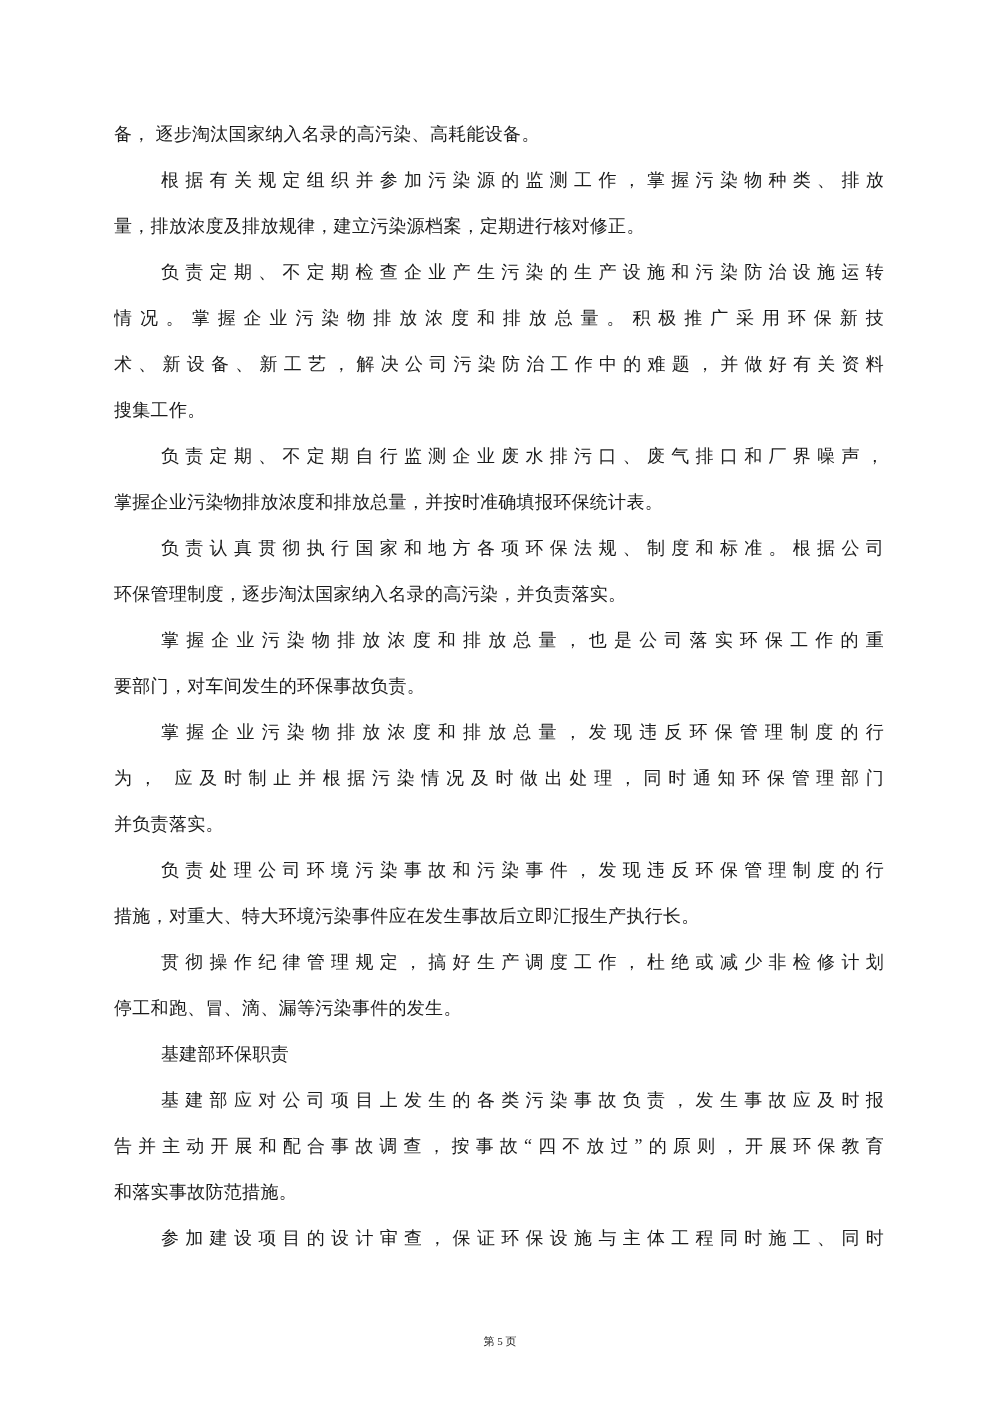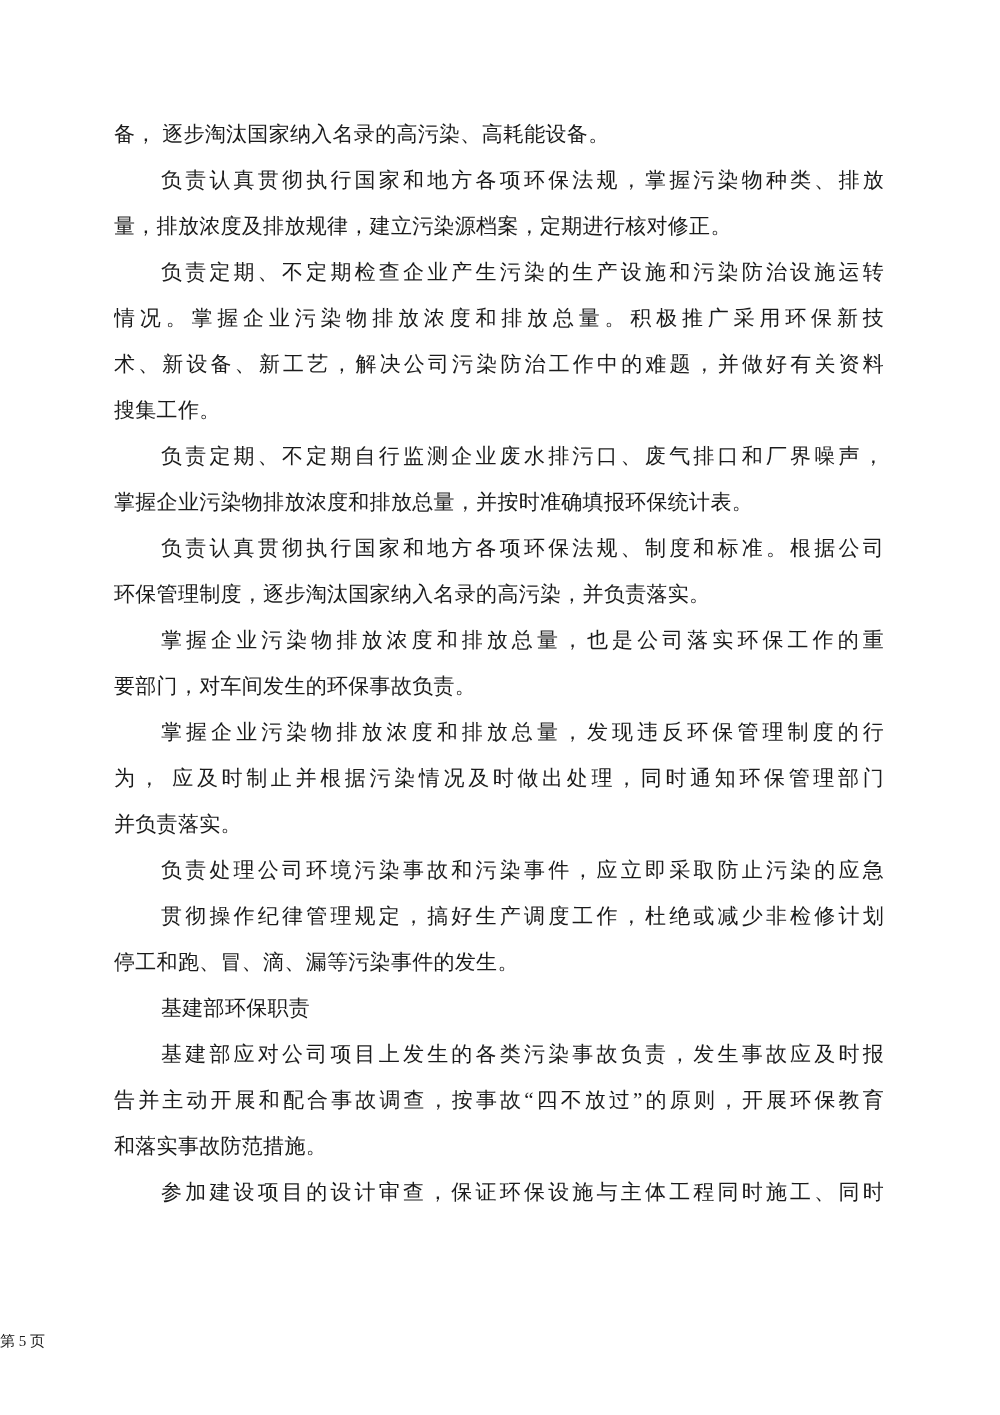--- a/index.html
+++ b/index.html
@@ -18,68 +18,70 @@
   }
   .doc-body {
     position: absolute;
     left: 114px;
     top: 111px;
     width: 770px;
   }
   .line {
     height: 46px;
     line-height: 46px;
-    font-size: 21px;
+    font-size: 18px;
     letter-spacing: 0.3px;
     white-space: nowrap;
     text-align: left;
   }
   .line.fill {
     white-space: normal;
     text-align: justify;
     text-align-last: justify;
     text-justify: inter-character;
     overflow: hidden;
   }
   .line.indent {
     text-indent: 47px;
   }
   .footer {
     position: absolute;
     left: 0;
     top: 1330px;
     width: 100%;
-    font-size: 15px;
+    text-align: center;
+    font-size: 11px;
     line-height: 22px;
     color: #1b1b1b;
   }
 </style>
 </head>
 <body>
 
 <div class="page">
   <div class="doc-body">
 
   <div class="line">备， 逐步淘汰国家纳入名录的高污染、高耗能设备。</div>
-      <div class="line indent fill">负责认真贯彻执行国家和地方各项环保法规，掌握污染物种类、排放</div>
+      <div class="line indent fill">根据有关规定组织并参加污染源的监测工作，掌握污染物种类、排放</div>
       <div class="line">量，排放浓度及排放规律，建立污染源档案，定期进行核对修正。</div>
       <div class="line indent fill">负责定期、不定期检查企业产生污染的生产设施和污染防治设施运转</div>
       <div class="line fill">情况。掌握企业污染物排放浓度和排放总量。积极推广采用环保新技</div>
       <div class="line fill">术、新设备、新工艺，解决公司污染防治工作中的难题，并做好有关资料</div>
       <div class="line">搜集工作。</div>
       <div class="line indent fill">负责定期、不定期自行监测企业废水排污口、废气排口和厂界噪声，</div>
       <div class="line">掌握企业污染物排放浓度和排放总量，并按时准确填报环保统计表。</div>
       <div class="line indent fill">负责认真贯彻执行国家和地方各项环保法规、制度和标准。根据公司</div>
       <div class="line">环保管理制度，逐步淘汰国家纳入名录的高污染，并负责落实。</div>
       <div class="line indent fill">掌握企业污染物排放浓度和排放总量，也是公司落实环保工作的重</div>
       <div class="line">要部门，对车间发生的环保事故负责。</div>
       <div class="line indent fill">掌握企业污染物排放浓度和排放总量，发现违反环保管理制度的行</div>
       <div class="line fill">为， 应及时制止并根据污染情况及时做出处理，同时通知环保管理部门</div>
       <div class="line">并负责落实。</div>
-      <div class="line indent fill">负责处理公司环境污染事故和污染事件，应立即采取防止污染的应急</div>
+      <div class="line indent fill">负责处理公司环境污染事故和污染事件，发现违反环保管理制度的行</div>
+      <div class="line">措施，对重大、特大环境污染事件应在发生事故后立即汇报生产执行长。</div>
       <div class="line indent fill">贯彻操作纪律管理规定，搞好生产调度工作，杜绝或减少非检修计划</div>
       <div class="line">停工和跑、冒、滴、漏等污染事件的发生。</div>
       <div class="line indent">基建部环保职责</div>
       <div class="line indent fill">基建部应对公司项目上发生的各类污染事故负责，发生事故应及时报</div>
       <div class="line fill">告并主动开展和配合事故调查，按事故“四不放过”的原则，开展环保教育</div>
       <div class="line">和落实事故防范措施。</div>
       <div class="line indent fill">参加建设项目的设计审查，保证环保设施与主体工程同时施工、同时</div>
     </div>
   <div class="footer">第 5 页</div>
 </div>

